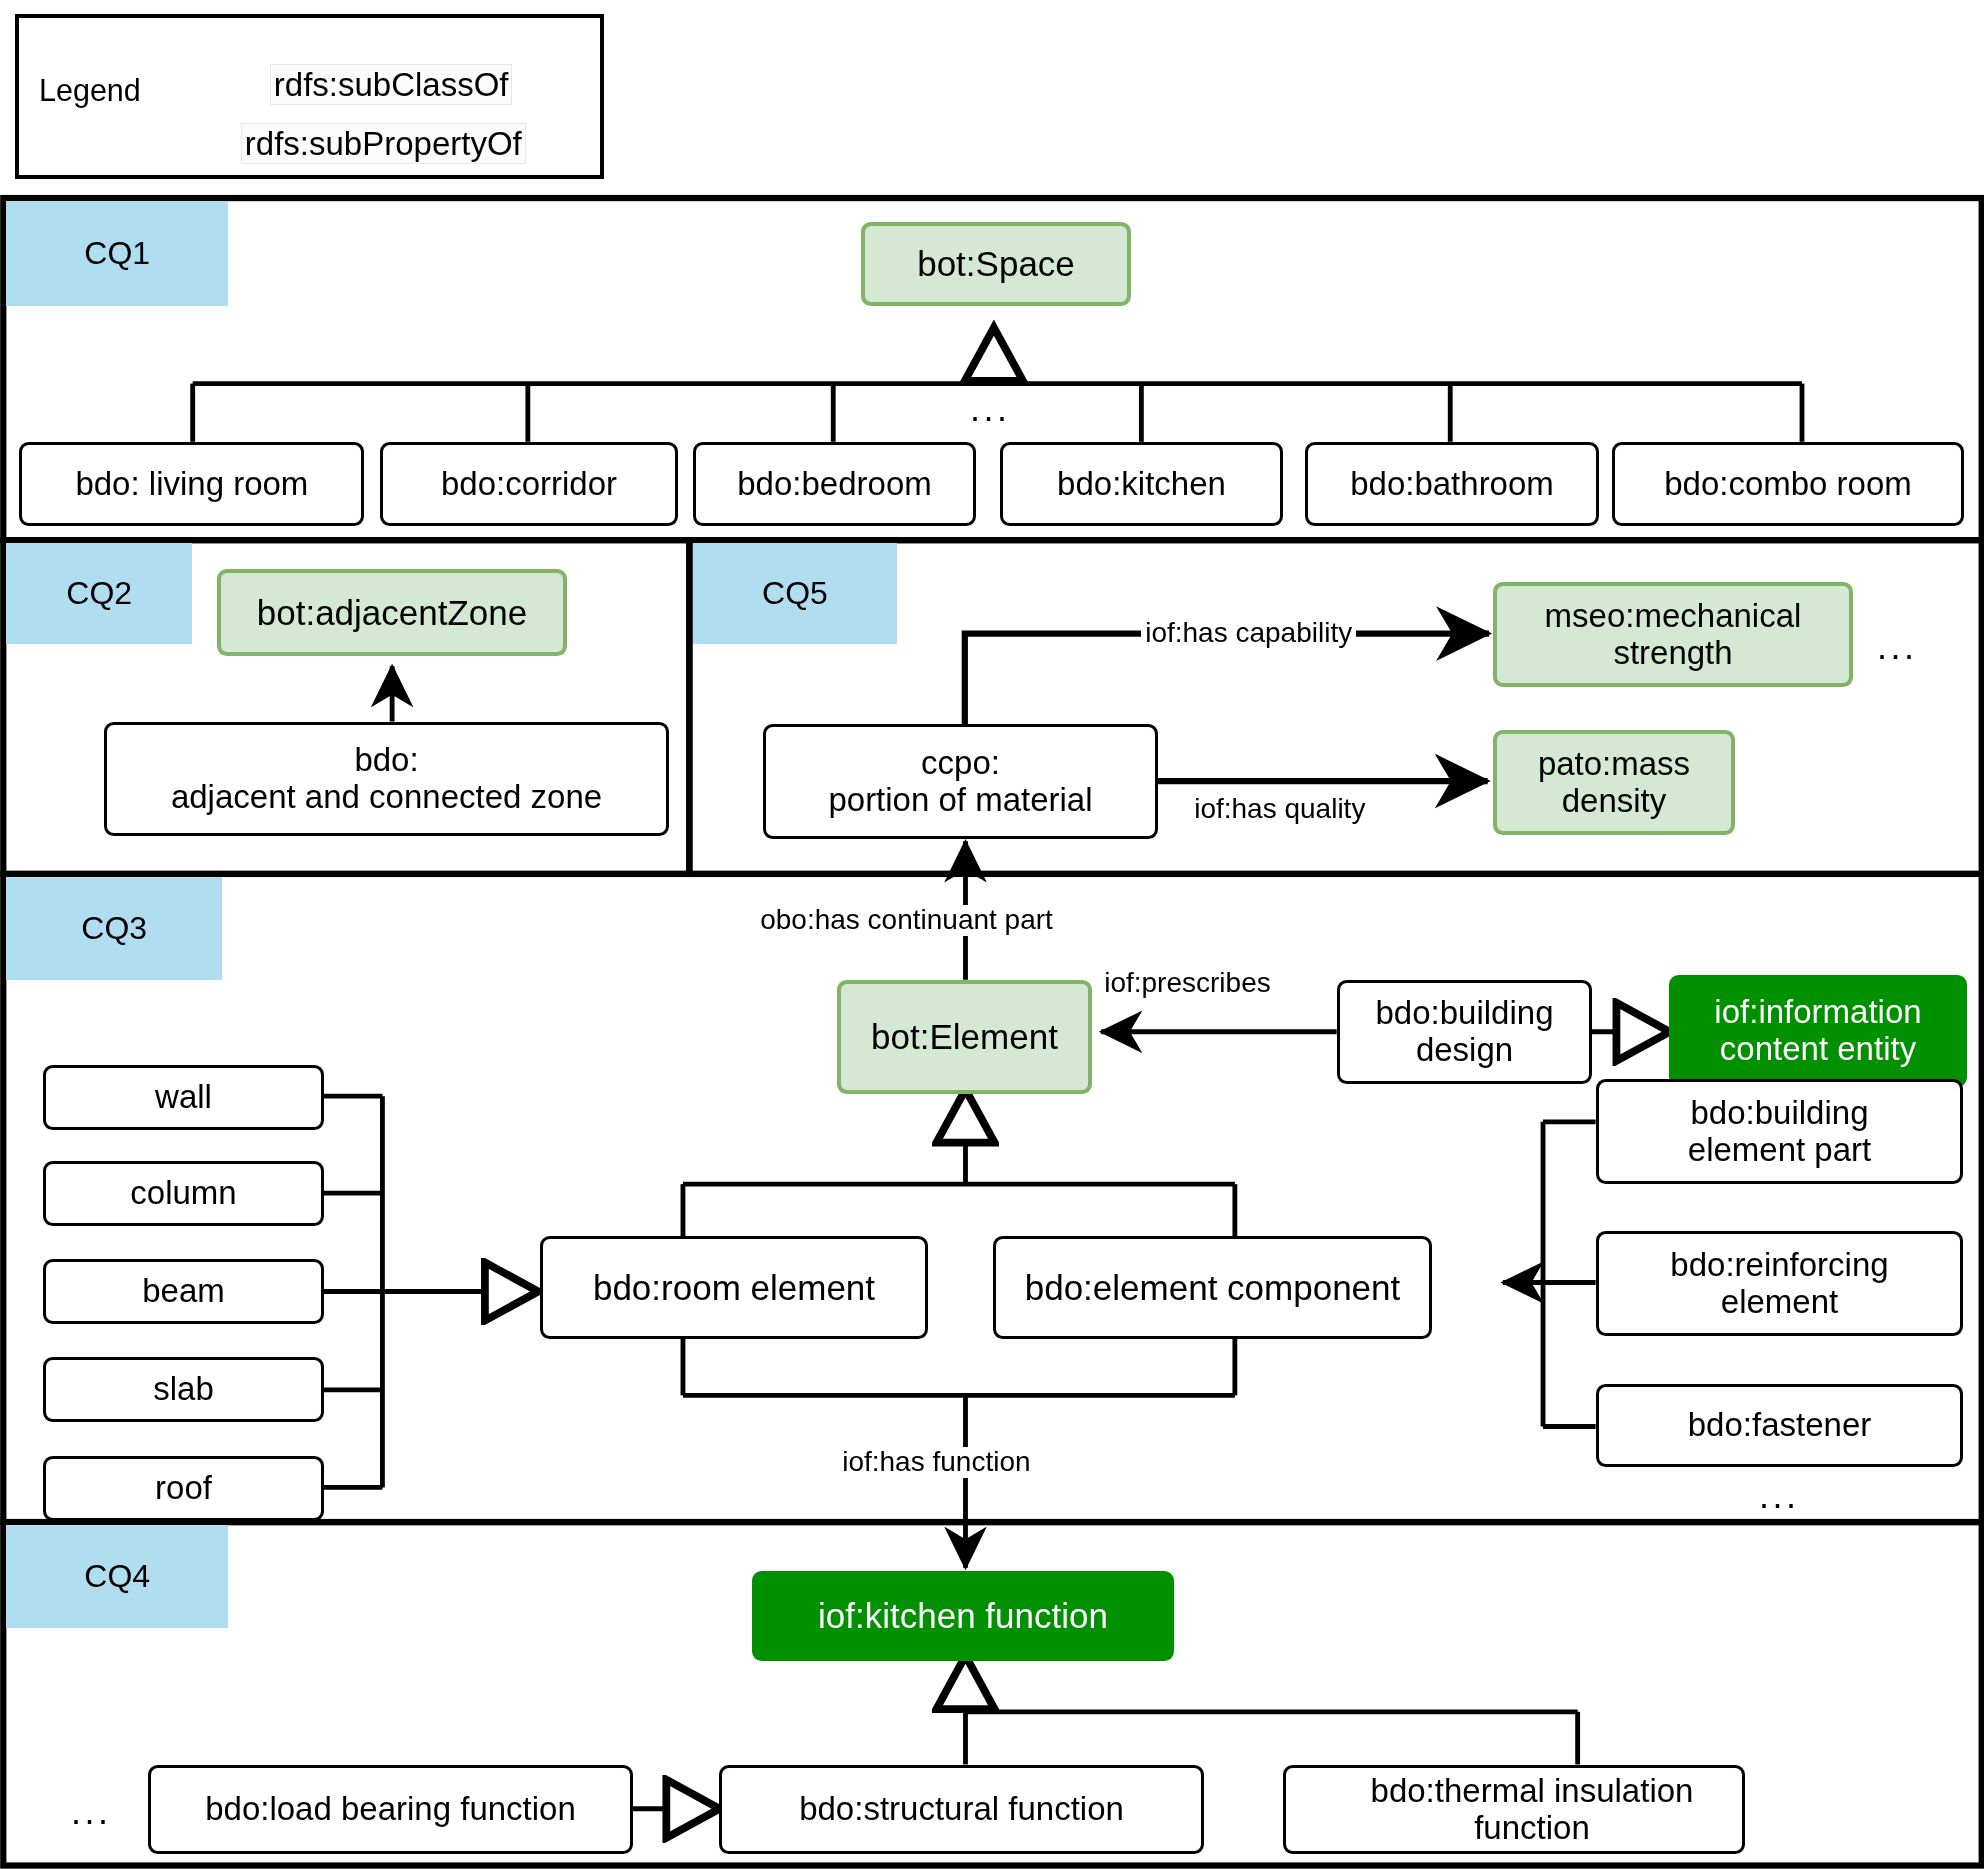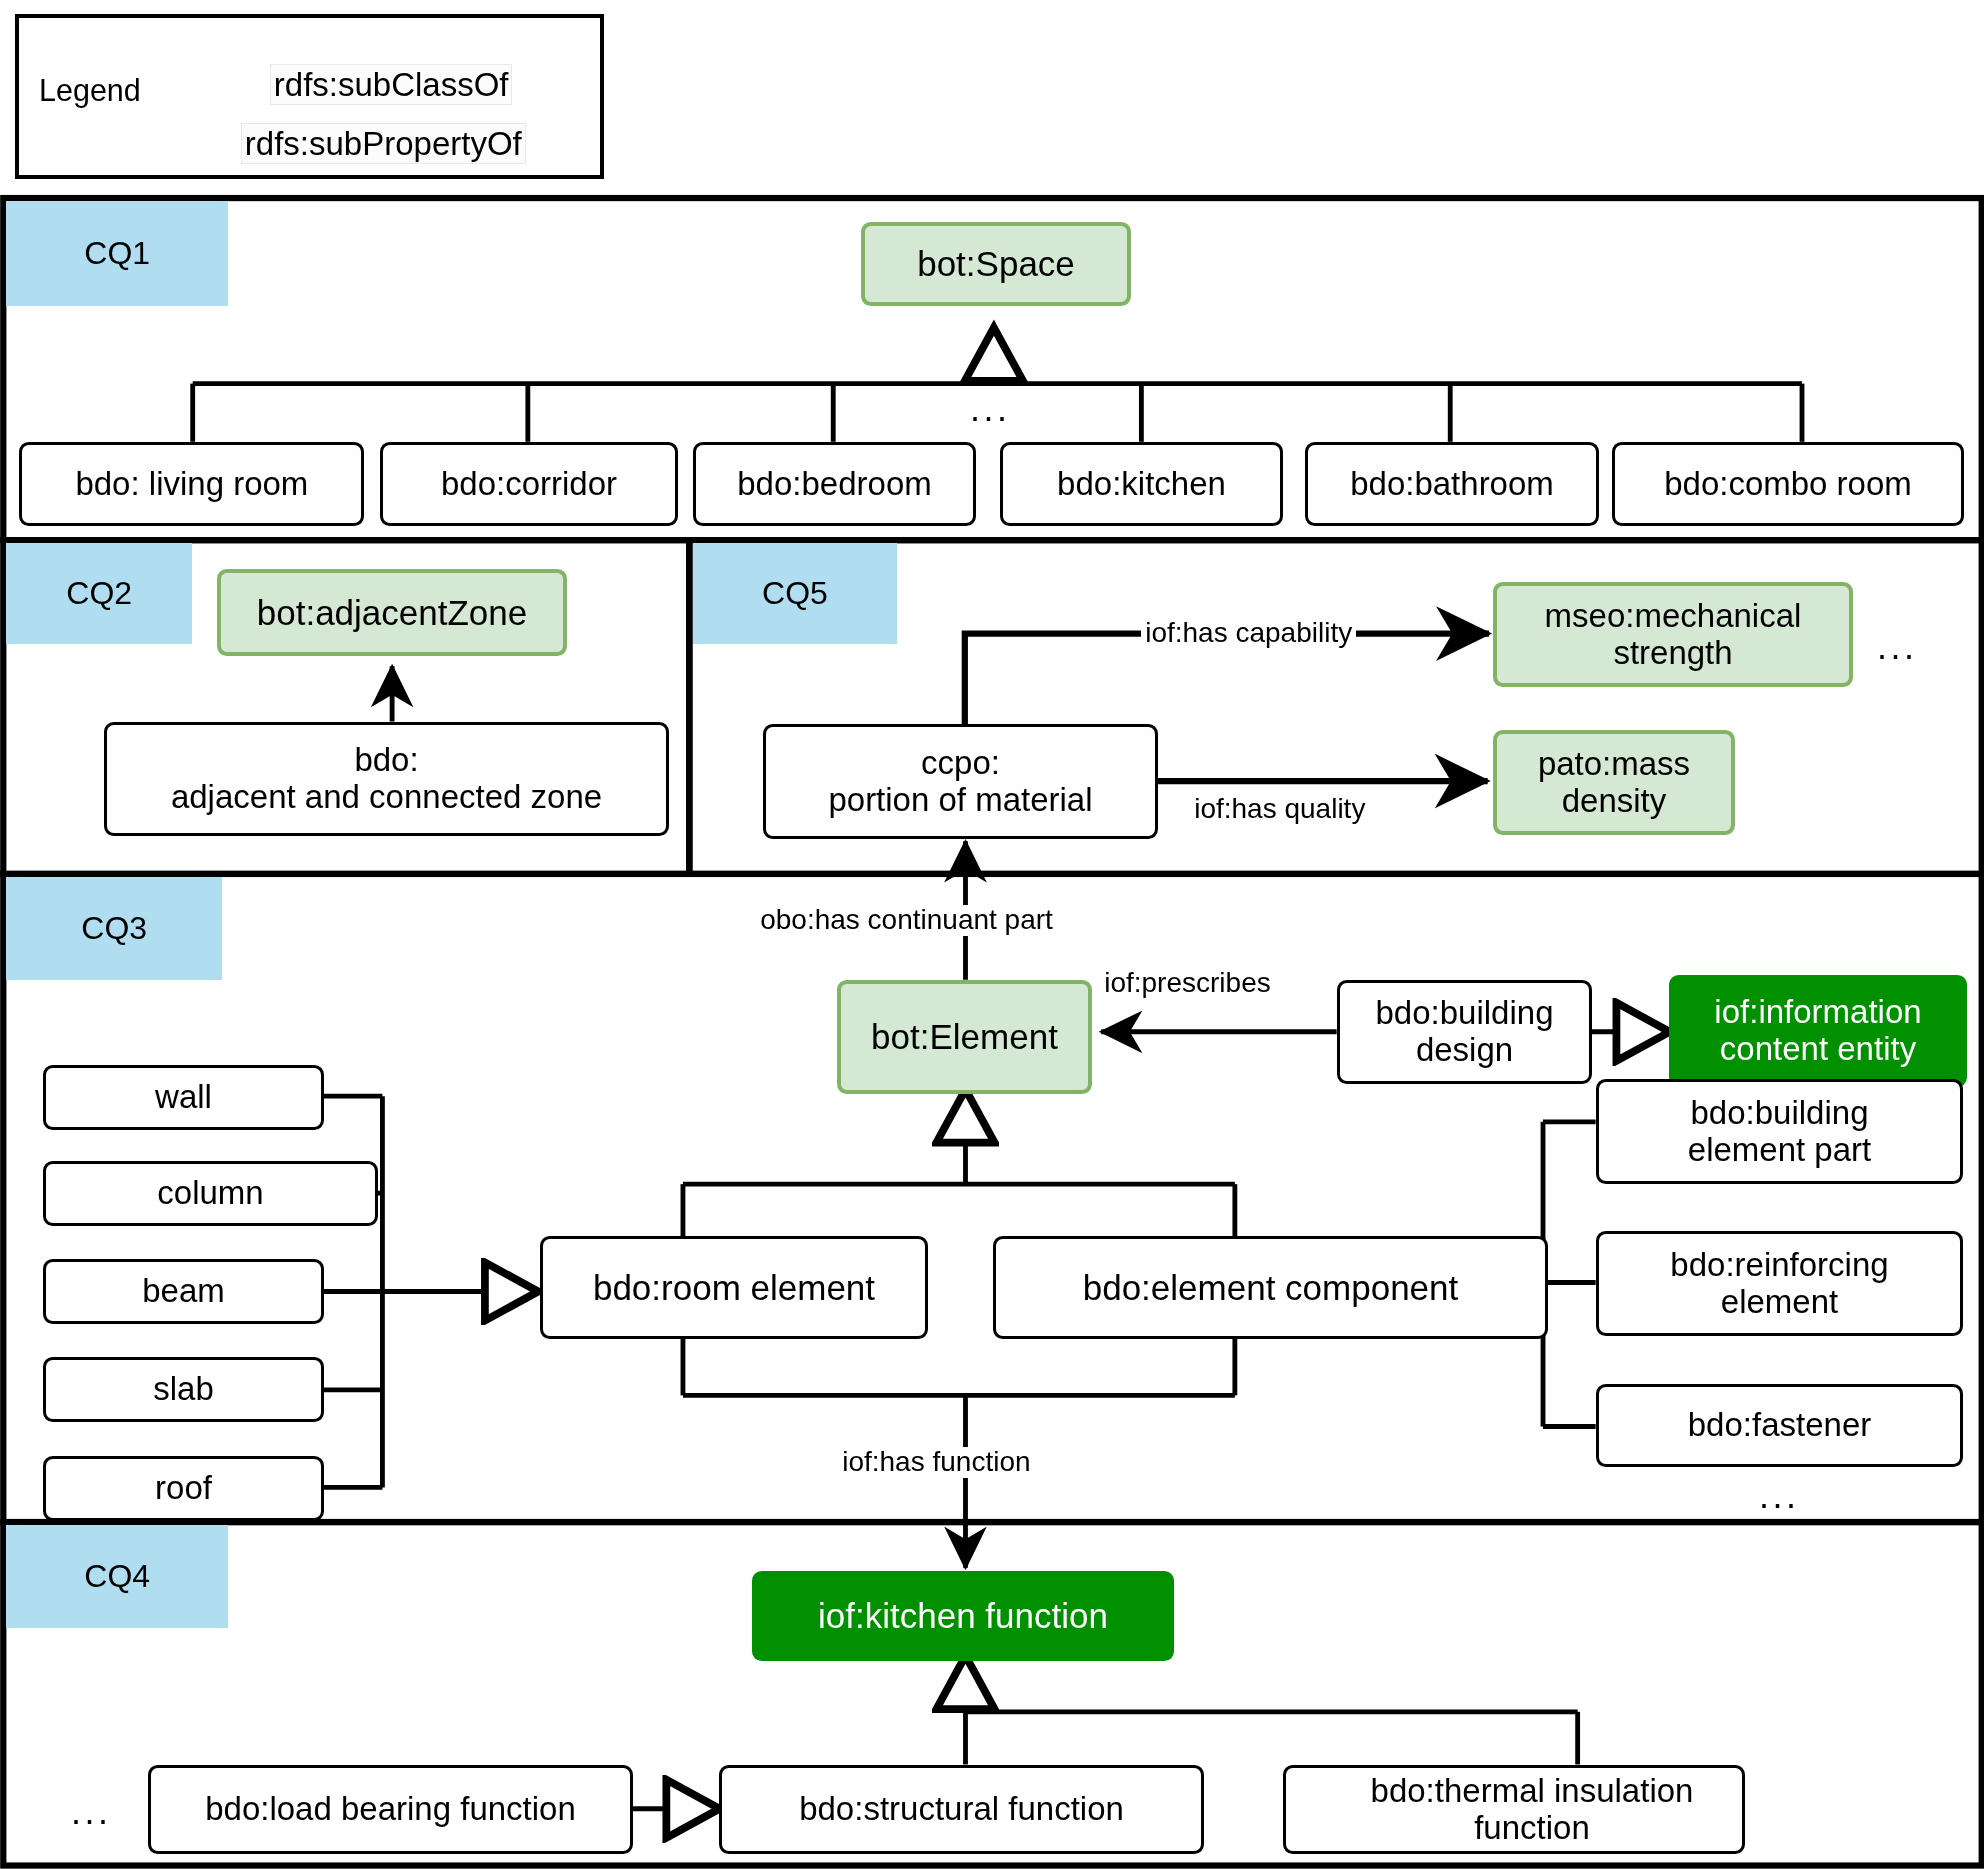--- a/index.html
+++ b/index.html
@@ -237,28 +237,28 @@
 
   <div class="node plain" style="left:1337px; top:980px; width:255px; height:104px; font-size:33px;">bdo:building
 design</div>
 
   <div class="node darkgreen" style="left:1669px; top:975px; width:298px; height:112px; font-size:33px;">iof:information
 content entity</div>
 
   <div class="ellipsis" style="left:158px; top:1039px;">...</div>
 
   <div class="node plain" style="left:43px; top:1065px; width:281px; height:65px; font-size:33px;">wall</div>
-  <div class="node plain" style="left:43px; top:1161px; width:335px; height:65px; font-size:33px;">column</div>
+  <div class="node plain" style="left:43px; top:1161px; width:281px; height:65px; font-size:33px;">column</div>
   <div class="node plain" style="left:43px; top:1259px; width:281px; height:65px; font-size:33px;">beam</div>
   <div class="node plain" style="left:43px; top:1357px; width:281px; height:65px; font-size:33px;">slab</div>
   <div class="node plain" style="left:43px; top:1456px; width:281px; height:65px; font-size:33px;">roof</div>
 
   <div class="node plain" style="left:540px; top:1236px; width:388px; height:103px; font-size:35px;">bdo:room element</div>
 
-  <div class="node plain" style="left:993px; top:1236px; width:555px; height:103px; font-size:35px;">bdo:element component</div>
+  <div class="node plain" style="left:993px; top:1236px; width:439px; height:103px; font-size:35px;">bdo:element component</div>
 
   <div class="node plain" style="left:1596px; top:1079px; width:367px; height:105px; font-size:33px;">bdo:building
 element part</div>
   <div class="node plain" style="left:1596px; top:1231px; width:367px; height:105px; font-size:33px;">bdo:reinforcing
 element</div>
   <div class="node plain" style="left:1596px; top:1384px; width:367px; height:83px; font-size:33px;">bdo:fastener</div>
 
   <div class="ellipsis" style="left:1759px; top:1478px;">...</div>
 
   <div class="edge-label" style="left:838px; top:1447px;">iof:has function</div>

